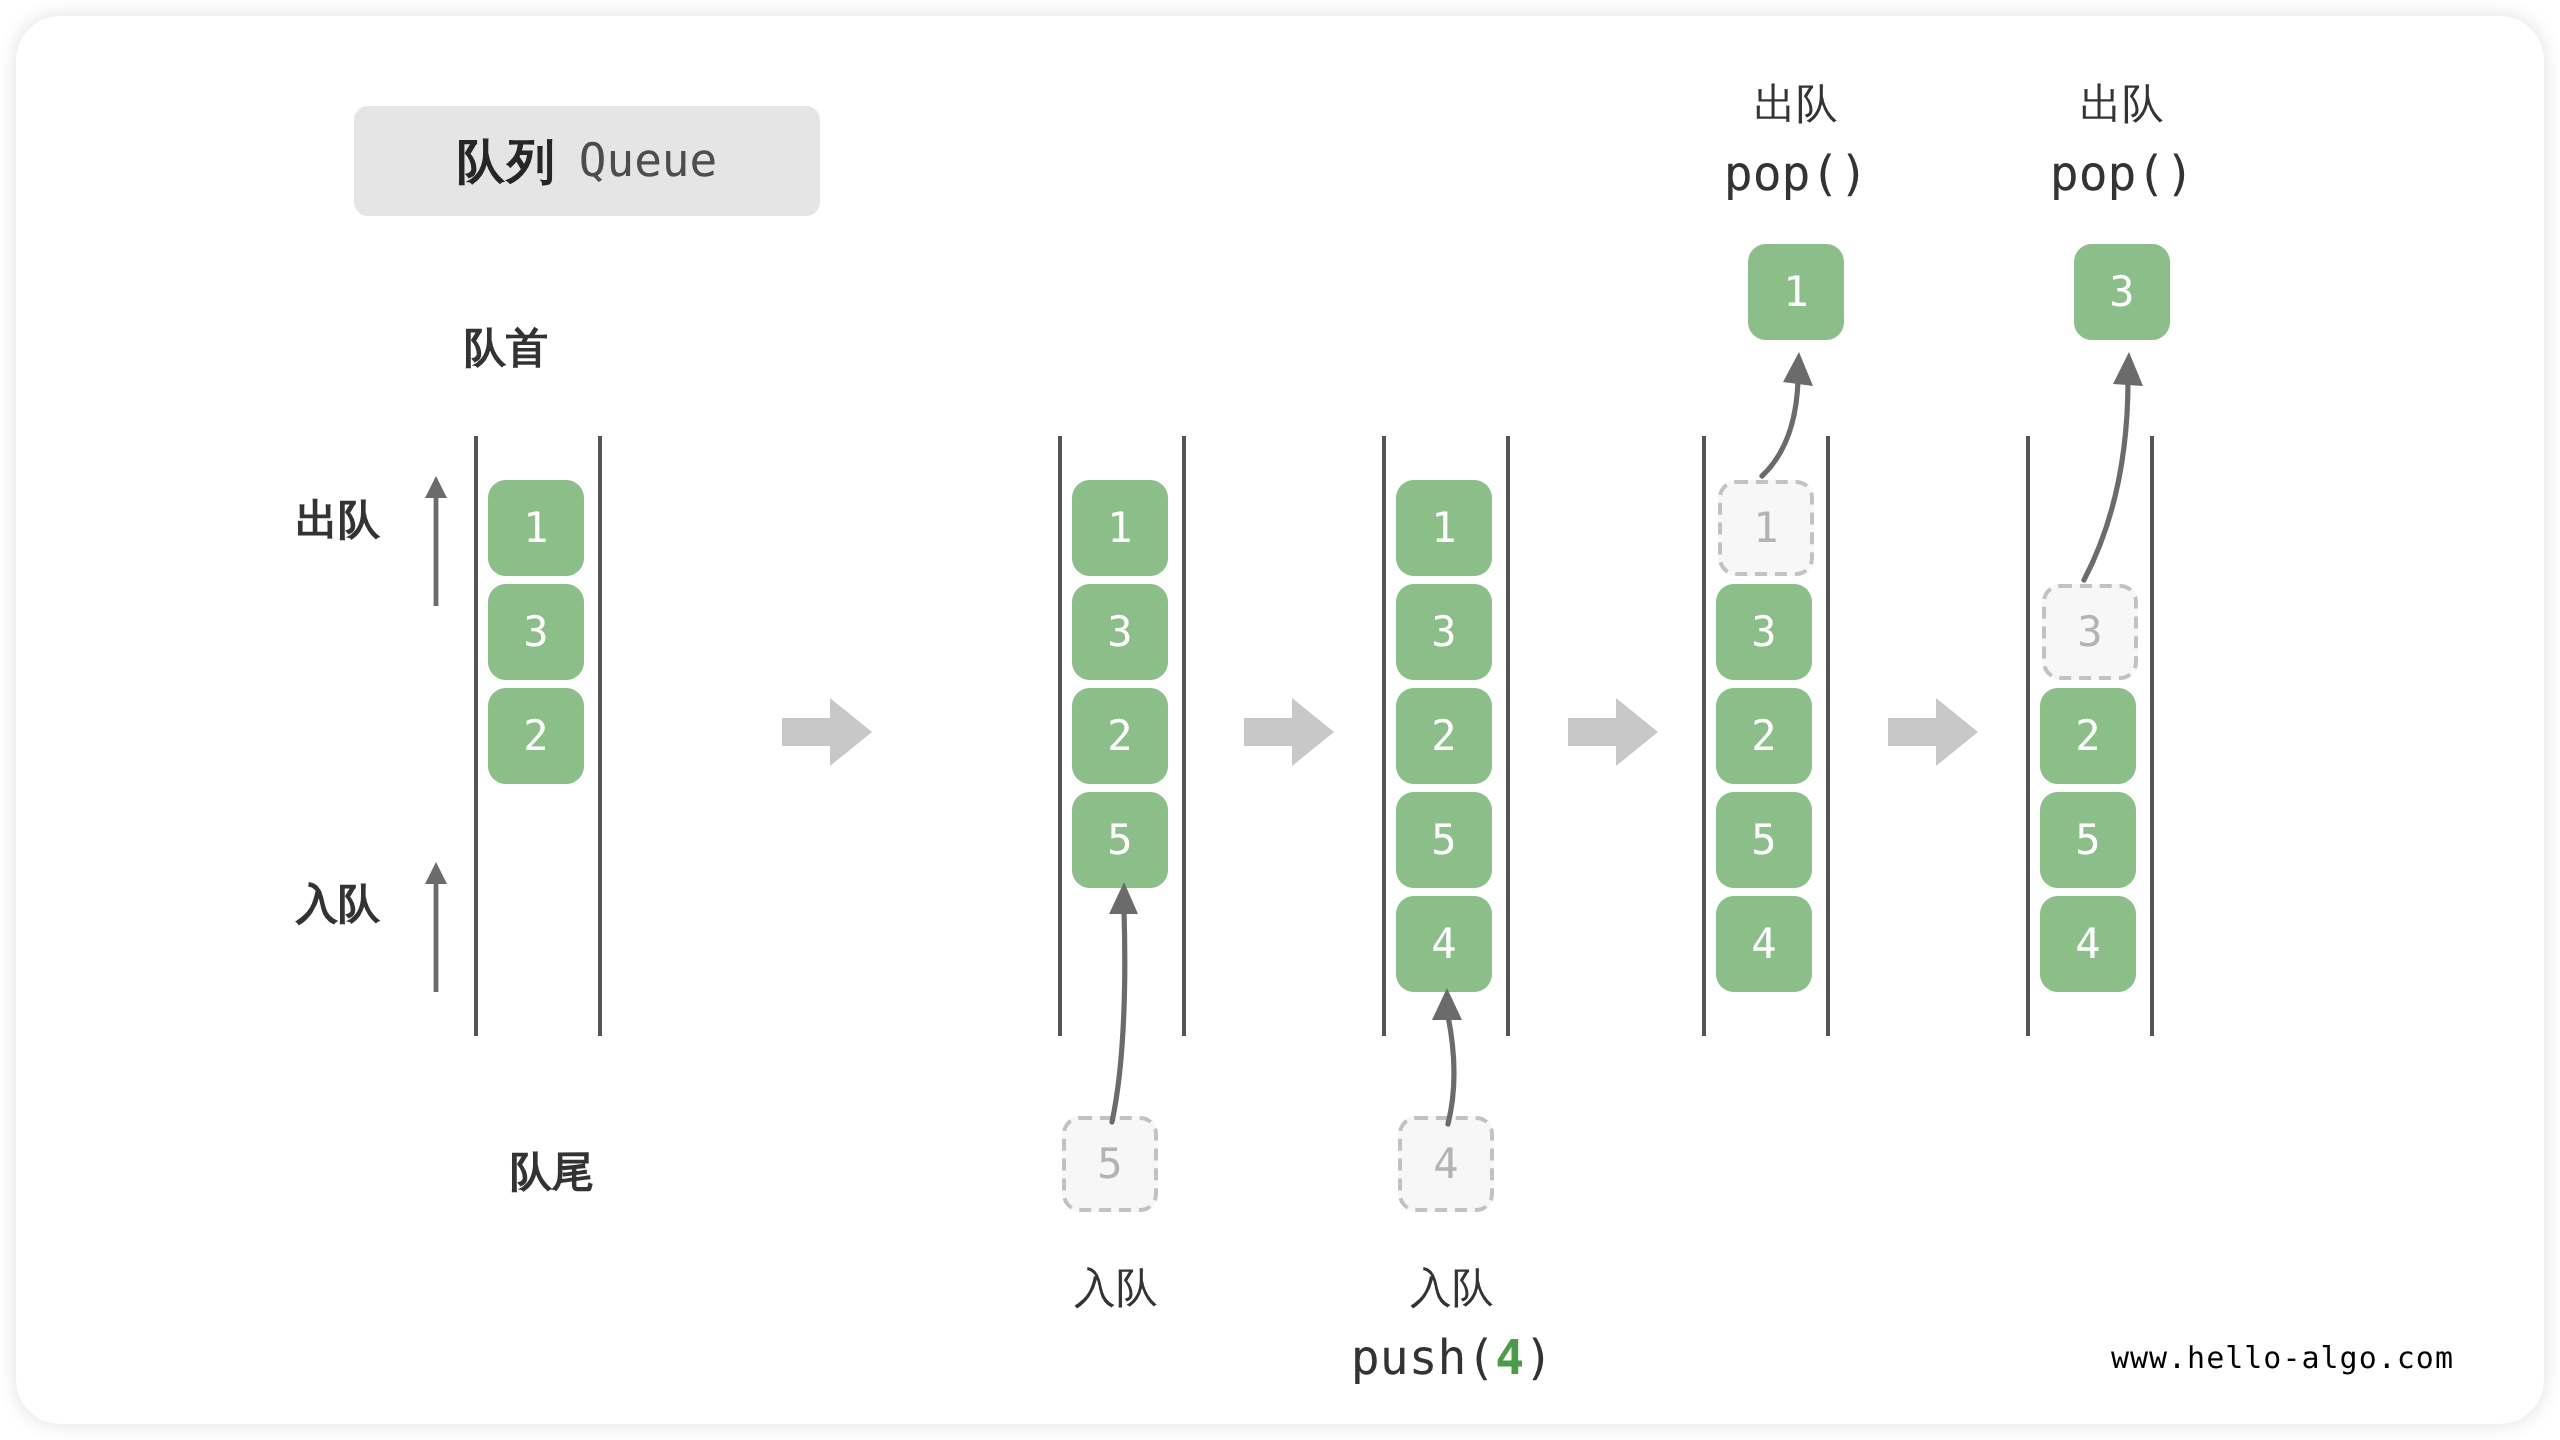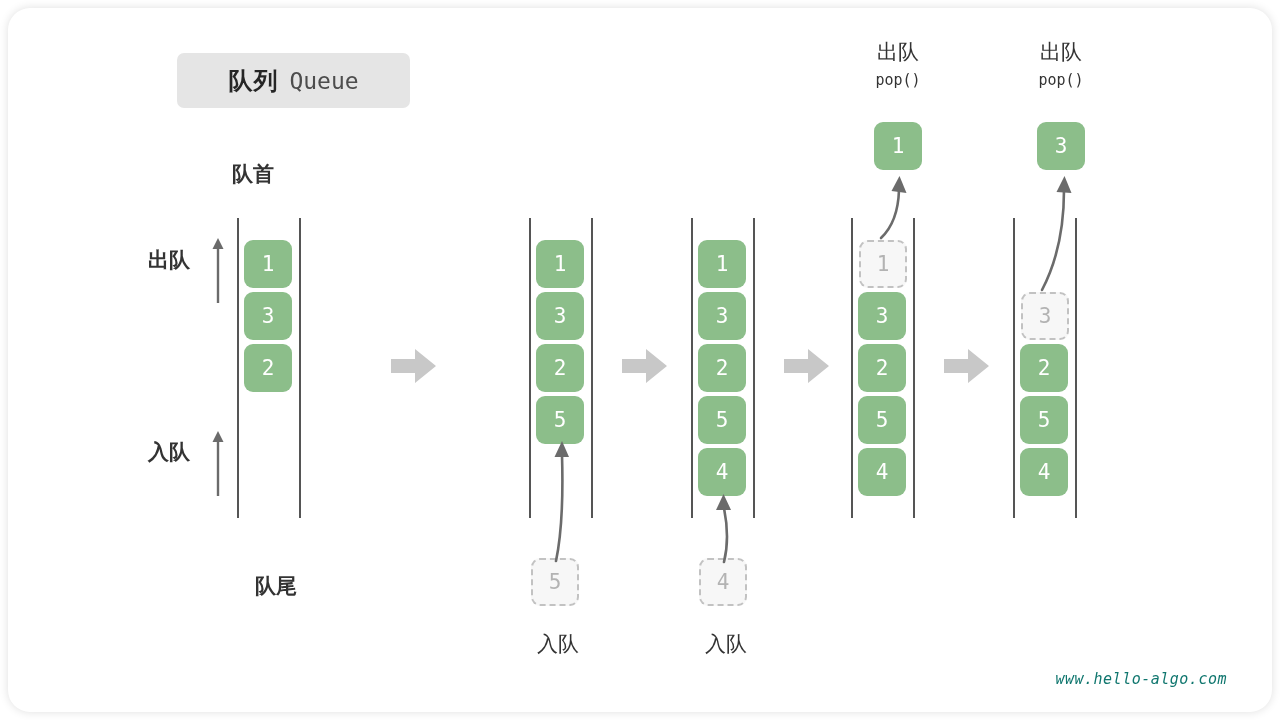--- a/index.html
+++ b/index.html
@@ -60,21 +60,21 @@
     white-space: nowrap;
     line-height: 1.55;
   }
   .op-label .l1 {
     display: block;
     font-size: 21px;
     color: #333333;
   }
   .op-label .l2 {
     display: block;
-    font-size: 15px;
+    font-size: 24px;
     color: #333333;
     font-family: "DejaVu Sans Mono", "Liberation Mono", monospace;
   }
   .op-label .num { color: #4a9b4a; font-weight: bold; }
 
   
   .rail {
     width: 2px;
     background: #555555;
   }
@@ -105,24 +105,23 @@
   .updown-arrow { width: 14px; height: 70px; }
 
   
   .sep-arrow { width: 46px; height: 40px; }
 
   .curve { overflow: visible; }
 
   #watermark {
     right: 45px; bottom: 24px;
     font-size: 15px;
-    color: #0f766e;
+    color: #000000;
     font-family: "DejaVu Sans Mono", "Liberation Mono", monospace;
     letter-spacing: 0.5px;
-    font-style: italic;
   }
 </style>
 </head>
 <body>
 
 <div id="canvas" class="abs">
 
   <div id="title-badge" class="abs">
     <span class="cn">队列</span>
     <span class="en">Queue</span>
@@ -189,20 +188,21 @@
 
   <div class="abs cell ghost" style="left:691px; top:550px;">4</div>
 
   <svg class="abs curve" style="left:678px; top:478px; width:100px; height:78px;" viewBox="0 0 100 78">
     <path d="M38 76 Q44 52 38 22" stroke="#6b6b6b" stroke-width="2.6" fill="none" stroke-linecap="round"></path>
     <path d="M37.5 8 L45 24 L30 24 Z" fill="#6b6b6b"></path>
   </svg>
 
   <div class="abs op-label" style="left:628px; top:620px; width:180px;">
     <span class="l1">入队</span>
+    <span class="l2"><span>push(</span><span class="num">4</span><span>)</span></span>
   </div>
 
   <svg class="abs sep-arrow" style="left:776px; top:338px;" viewBox="0 0 46 40">
     <path d="M0 13 L24 13 L24 3 L45 20 L24 37 L24 27 L0 27 Z" fill="#c8c8c8"></path>
   </svg>
 
   <div class="abs op-label" style="left:805px; top:28px; width:170px;">
     <span class="l1">出队</span>
     <span class="l2"><span>pop(</span><span class="num"></span><span>)</span></span>
   </div>

